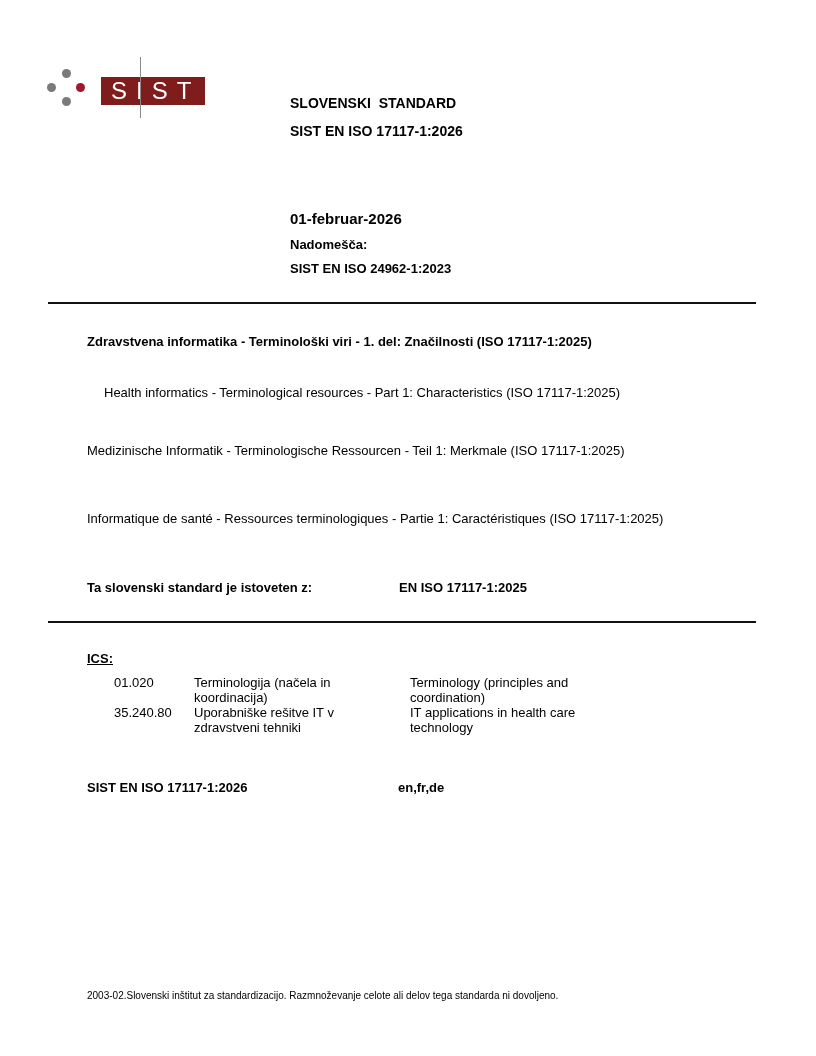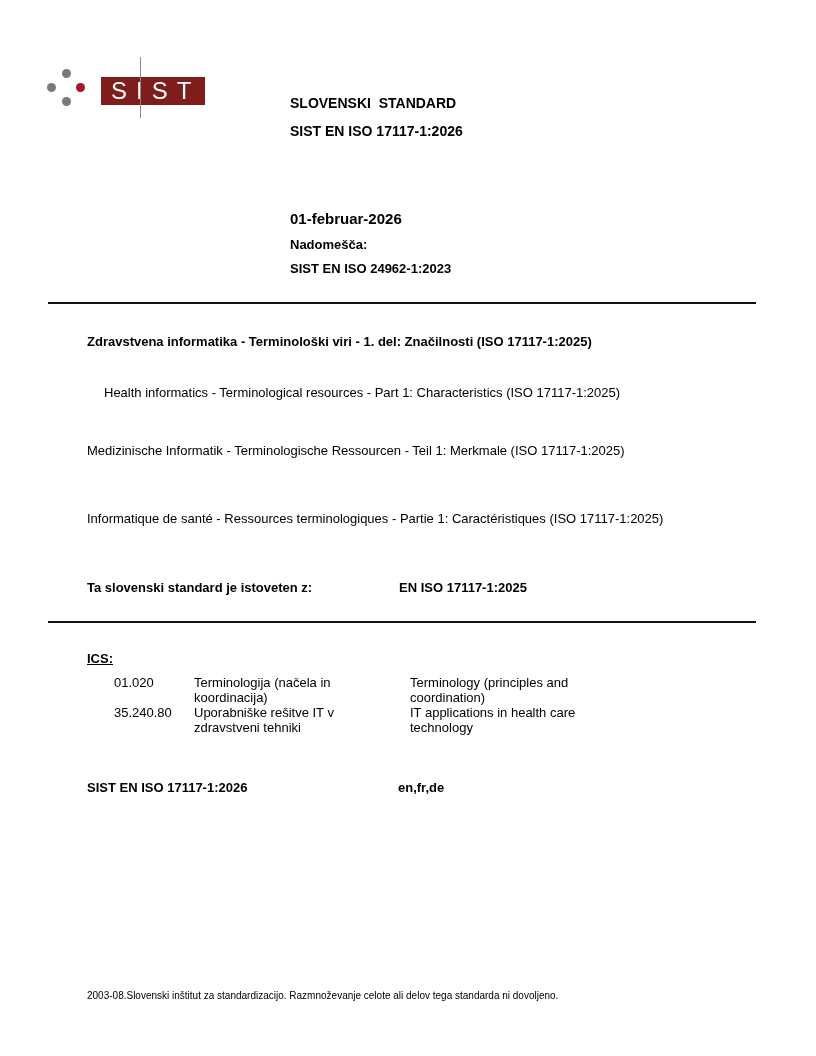--- a/index.html
+++ b/index.html
@@ -60,13 +60,13 @@
 </div>
 <div>
   <div class="ics-code txt13" style="top:705px;">35.240.80</div>
   <div class="ics-sl txt13" style="top:705px; width:180px;">Uporabniške rešitve IT v zdravstveni tehniki</div>
   <div class="ics-en txt13" style="top:705px; width:210px;">IT applications in health care technology</div>
 </div>
 
 <div class="abs bold13" style="left:87px; top:780px;">SIST EN ISO 17117-1:2026</div>
 <div class="abs bold13" style="left:398px; top:780px;">en,fr,de</div>
 
-<div class="abs footer" style="left:87px; top:990px;">2003-08.Slovenski inštitut za standardizacijo. Razmnoževanje celote ali delov tega standarda ni dovoljeno.</div>
+<div class="abs footer" style="left:87px; top:990px;">2003-02.Slovenski inštitut za standardizacijo. Razmnoževanje celote ali delov tega standarda ni dovoljeno.</div>
 
 </body></html>

